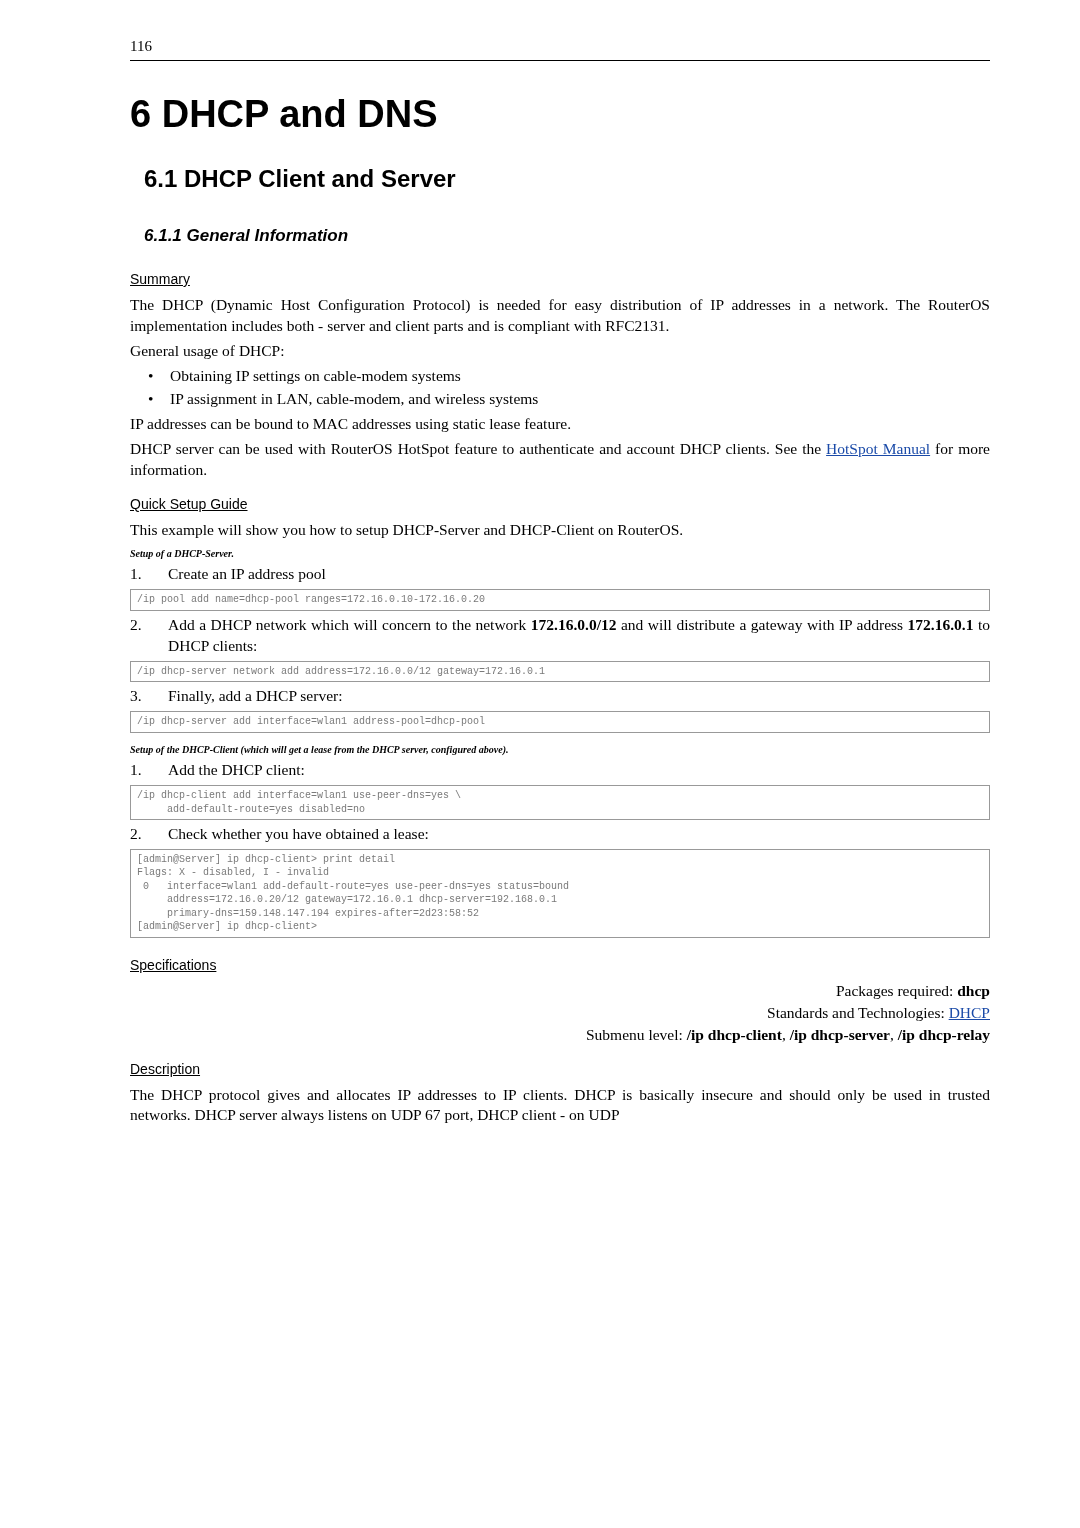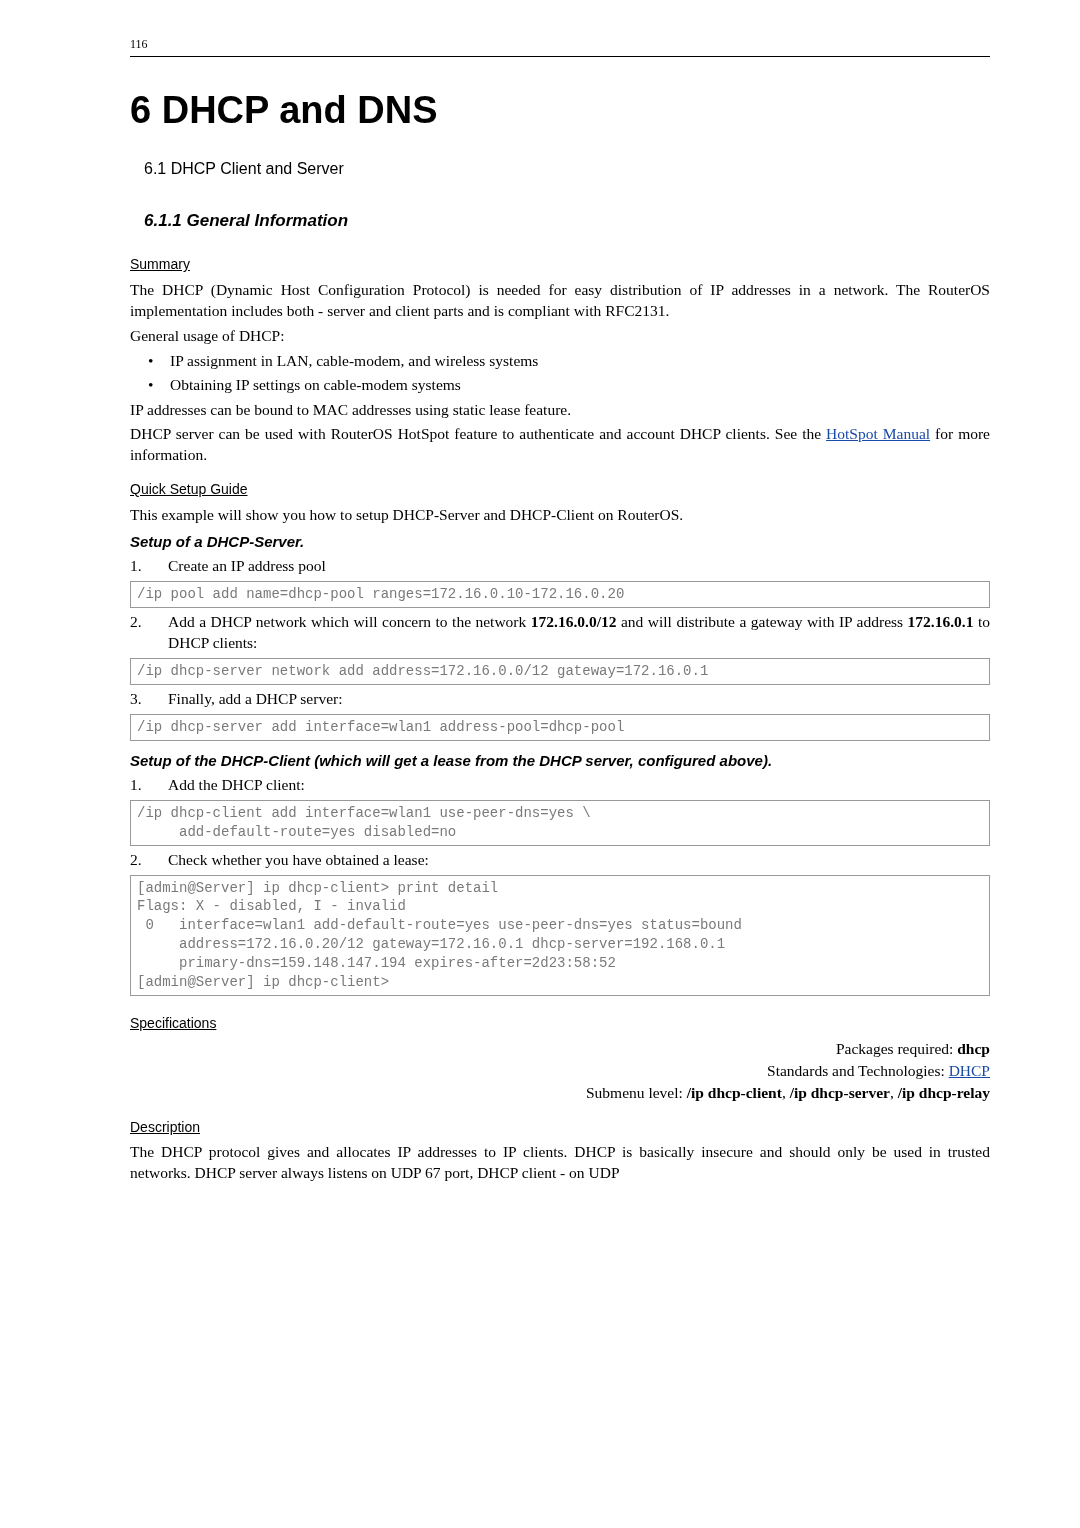--- a/index.html
+++ b/index.html
@@ -14,32 +14,32 @@
     line-height: 1.35;
   }
   .page-header {
     display: flex;
     justify-content: space-between;
     align-items: flex-end;
     border-bottom: 1.5px solid #000;
     padding-bottom: 4px;
     margin-bottom: 28px;
   }
-  .page-num { font-size: 12px; }
+  .page-num { font-size: 15px; }
   .header-right { text-align: right; font-size: 15px; line-height: 1.35; }
   h1 {
     font-family: Arial, Helvetica, sans-serif;
     font-weight: bold;
     font-size: 38px;
     margin: 18px 0 22px 0;
   }
   h2 {
     font-family: Arial, Helvetica, sans-serif;
-    font-weight: normal;
-    font-size: 16px;
+    font-weight: bold;
+    font-size: 24px;
     margin: 0 0 30px 14px;
   }
   h3.section {
     font-family: Arial, Helvetica, sans-serif;
     font-weight: bold;
     font-style: italic;
     font-size: 17px;
     margin: 0 0 22px 14px;
   }
   .subhead {
@@ -47,28 +47,28 @@
     font-size: 14px;
     text-decoration: underline;
     margin: 14px 0 6px 0;
     display: block;
   }
   p { margin: 4px 0; text-align: justify; }
   ul.bullets { list-style: none; margin: 2px 0 4px 0; padding-left: 18px; }
   ul.bullets li { position: relative; padding-left: 22px; margin: 3px 0; }
   ul.bullets li::before { content: "•"; position: absolute; left: 0; }
   .link { color: #1a4aa8; text-decoration: underline; }
-  .bolditalic { font-weight: bold; font-style: italic; font-family: Liberation Sans, sans-serif; font-size: 15px; margin-top: 6px; }
+  .bolditalic { font-weight: bold; font-style: italic; font-family: Liberation Serif, serif; font-size: 10px; margin-top: 6px; }
   ol.steps { list-style: none; margin: 4px 0; padding: 0; }
   ol.steps li { padding-left: 38px; position: relative; margin: 3px 0; text-align: justify; }
   ol.steps li .num { position: absolute; left: 0; }
   .code {
     border: 1px solid #999;
     font-family: 'Courier New', monospace;
-    font-size: 14px;
+    font-size: 10px;
     color: #7a7a7a;
     padding: 3px 6px;
     margin: 2px 0 4px 0;
     white-space: pre;
     overflow: hidden;
     line-height: 1.35;
   }
   .specs p { margin: 1px 0; text-align: right; }
   .bold { font-weight: bold; }
   .ital { font-style: italic; }
@@ -81,22 +81,22 @@
 </div>
 
 <h1>6  DHCP and DNS</h1>
 <h2>6.1 DHCP Client and Server</h2>
 <h3 class="section">6.1.1 General Information</h3>
 
 <span class="subhead">Summary</span>
 <p>The DHCP (Dynamic Host Configuration Protocol) is needed for easy distribution of IP addresses in a network. The RouterOS implementation includes both - server and client parts and is compliant with RFC2131.</p>
 <p>General usage of DHCP:</p>
 <ul class="bullets">
+  <li>Obtaining IP settings on cable-modem systems</li>
   <li>IP assignment in LAN, cable-modem, and wireless systems</li>
-  <li>Obtaining IP settings on cable-modem systems</li>
 </ul>
 <p>IP addresses can be bound to MAC addresses using static lease feature.</p>
 <p>
   <span>DHCP server can be used with RouterOS HotSpot feature to authenticate and account DHCP clients. See the </span><a class="link" href="#">HotSpot Manual</a><span> for more information.</span>
 </p>
 
 <span class="subhead">Quick Setup Guide</span>
 <p>This example will show you how to setup DHCP-Server and DHCP-Client on  RouterOS.</p>
 <p class="bolditalic">Setup of a DHCP-Server.</p>
 

